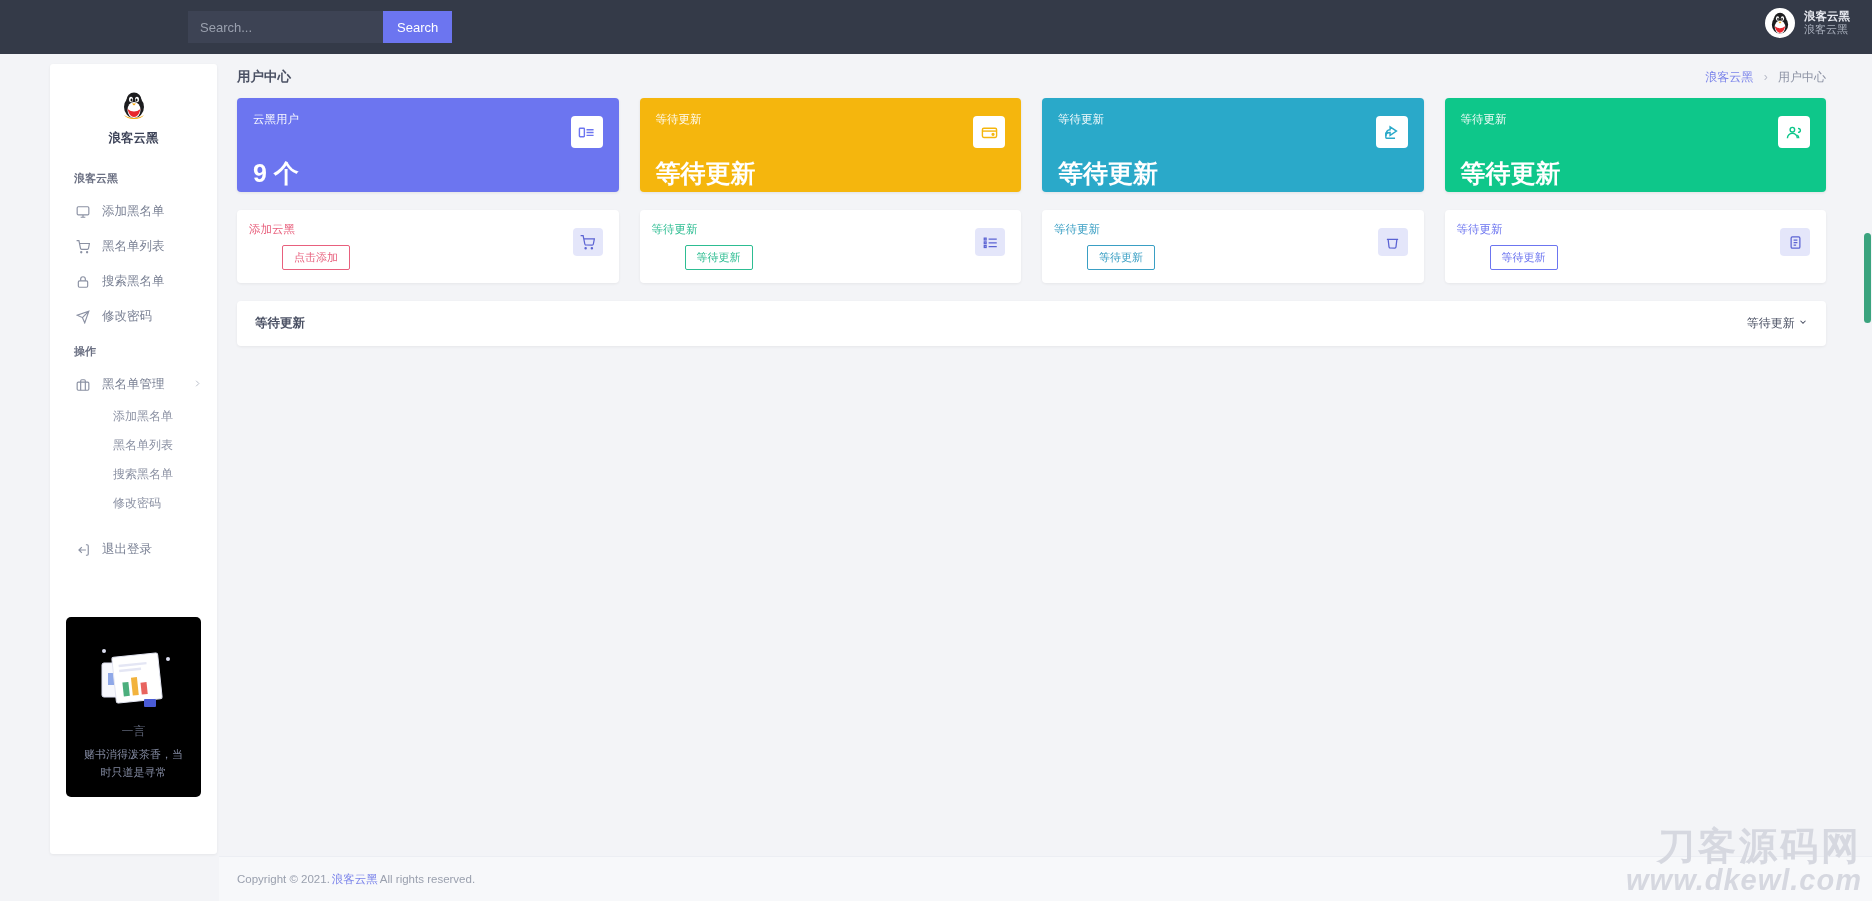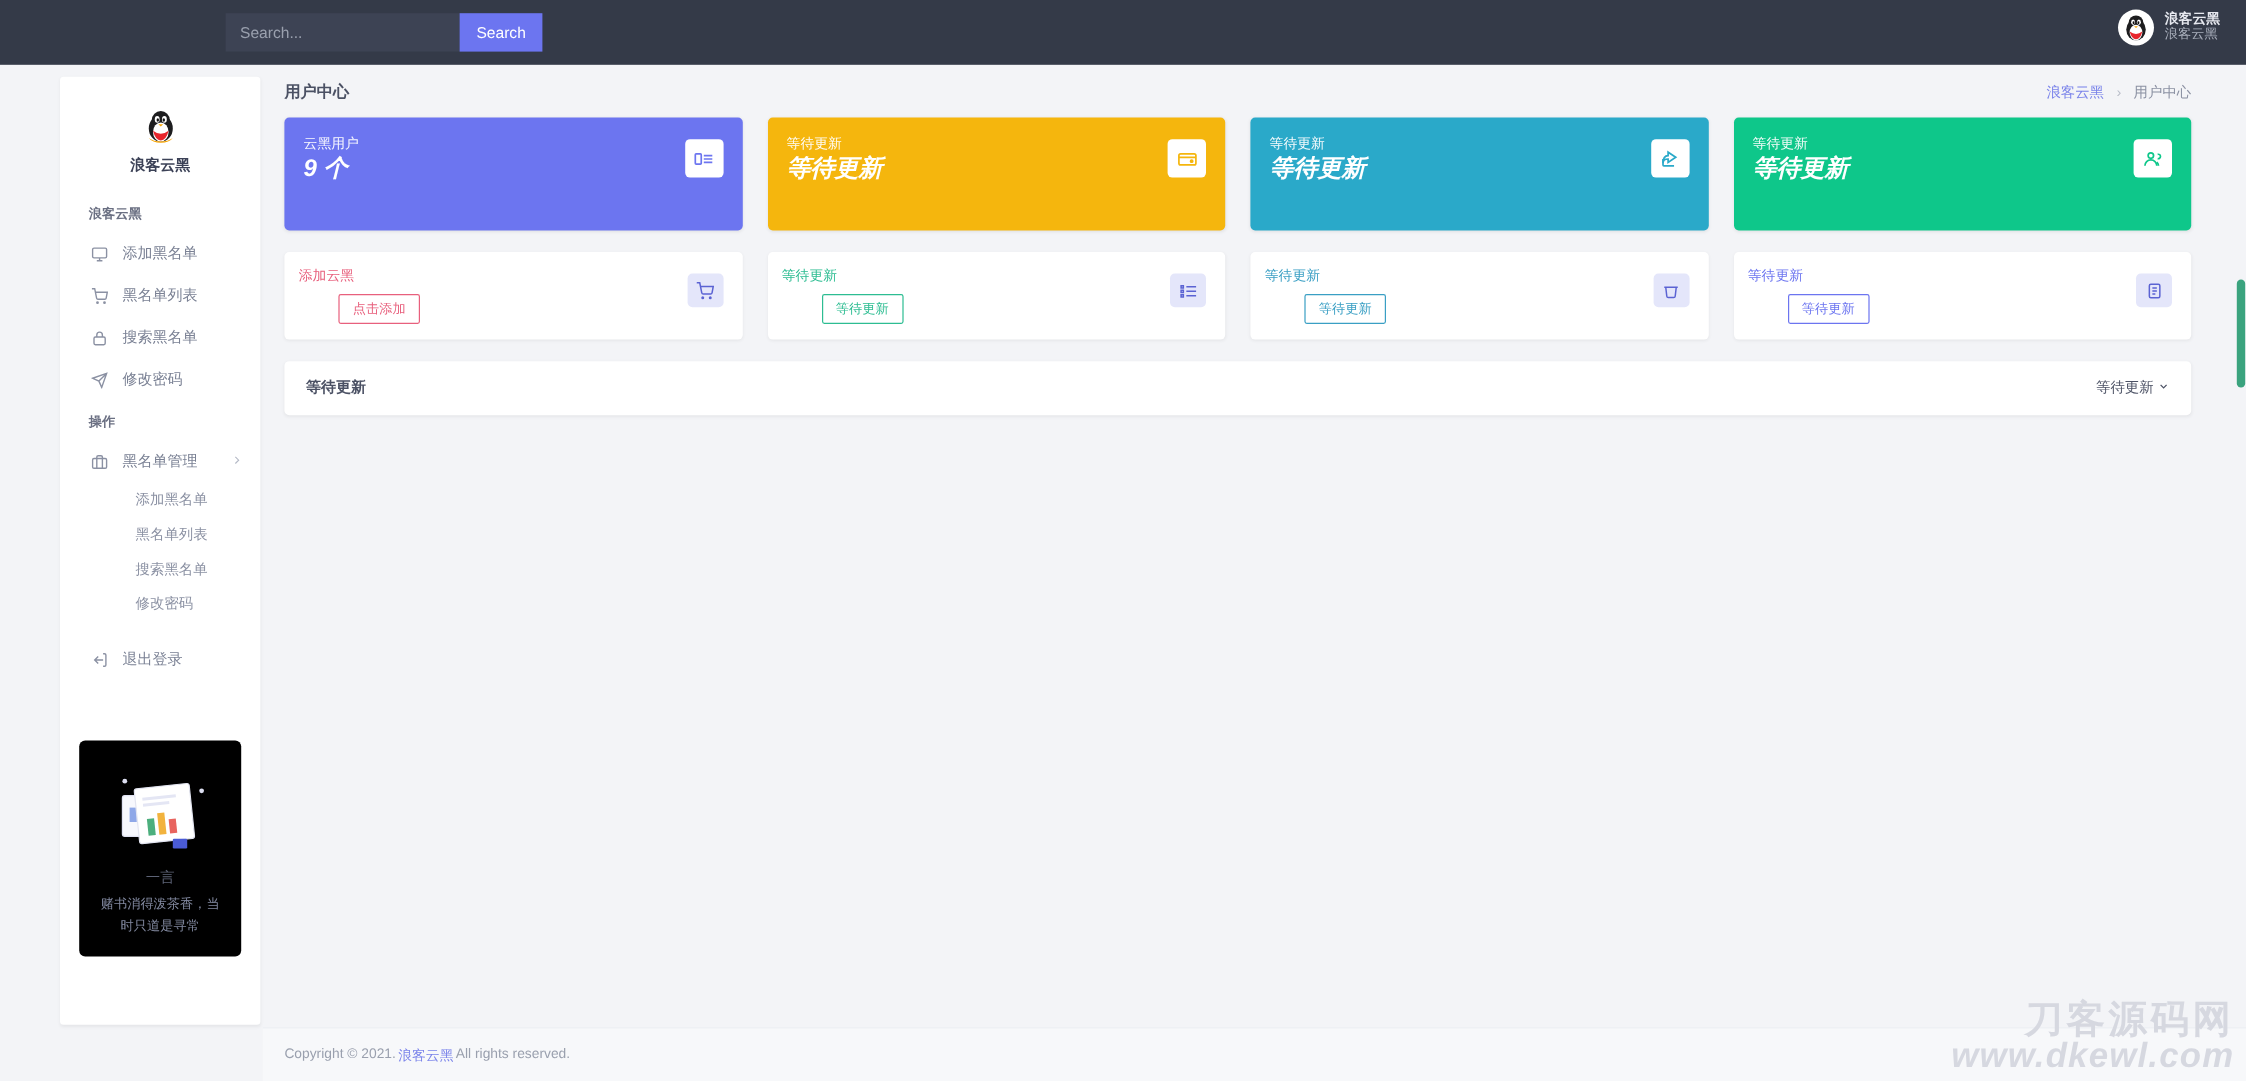--- a/index.html
+++ b/index.html
@@ -118,21 +118,21 @@
 
   .card-row {
     display: flex; gap: 21px; padding-right: 46px;
   }
   .stat-card {
     flex: 1; height: 94px; border-radius: 4px;
     padding: 14px 16px; position: relative; color: #fff;
     box-shadow: 0 1px 3px rgba(0,0,0,.08);
   }
   .stat-sub { font-size: 11.5px; opacity: .95; }
-  .stat-main { font-size: 20px; font-weight: bold; margin-top: 0; font-style: italic; }
+  .stat-main { font-size: 25px; font-weight: bold; margin-top: 30px; }
   .stat-ico {
     position: absolute; right: 16px; top: 18px;
     width: 32px; height: 32px; border-radius: 4px;
     background: #fff;
     display: flex; align-items: center; justify-content: center;
   }
 
   .card-row2 { display: flex; gap: 21px; padding-right: 46px; margin-top: 18px; }
   .act-card {
     flex: 1; height: 73px; background: #fff; border-radius: 4px;
@@ -184,21 +184,21 @@
     width: 7px; height: 90px; border-radius: 4px;
     background: #3aa37e;
   }
 
   
   .watermark {
     position: absolute; right: 10px; bottom: 4px;
     text-align: right; pointer-events: none;
     font-weight: bold; color: #d6d8e0;
   }
-  .wm-cn { font-size: 32px; letter-spacing: 3px; line-height: 1; }
+  .wm-cn { font-size: 38px; letter-spacing: 3px; line-height: 1; }
   .wm-en { font-size: 29px; font-style: italic; letter-spacing: 1px; line-height: 1.1; }
 </style>
 </head>
 <body>
 
 <div class="topbar">
   <div class="search-wrap">
     <input class="search-input" placeholder="Search..." style="">
     <button class="search-btn">Search</button>
   </div>

